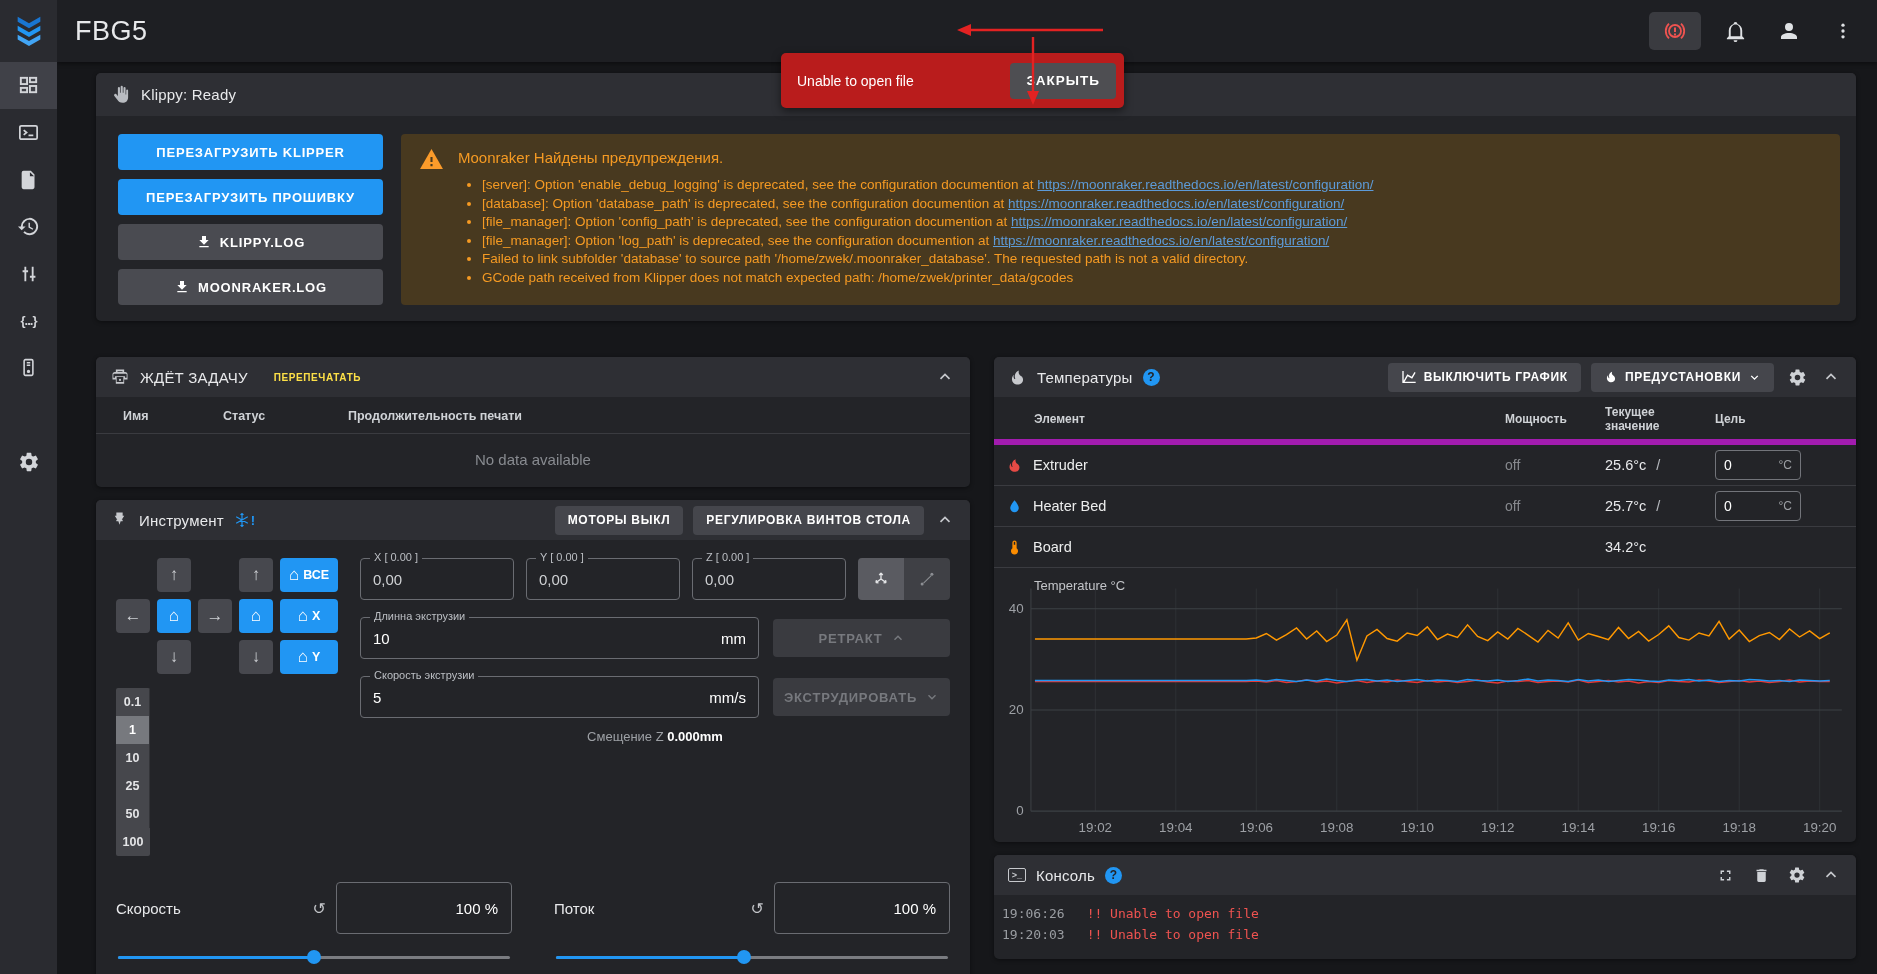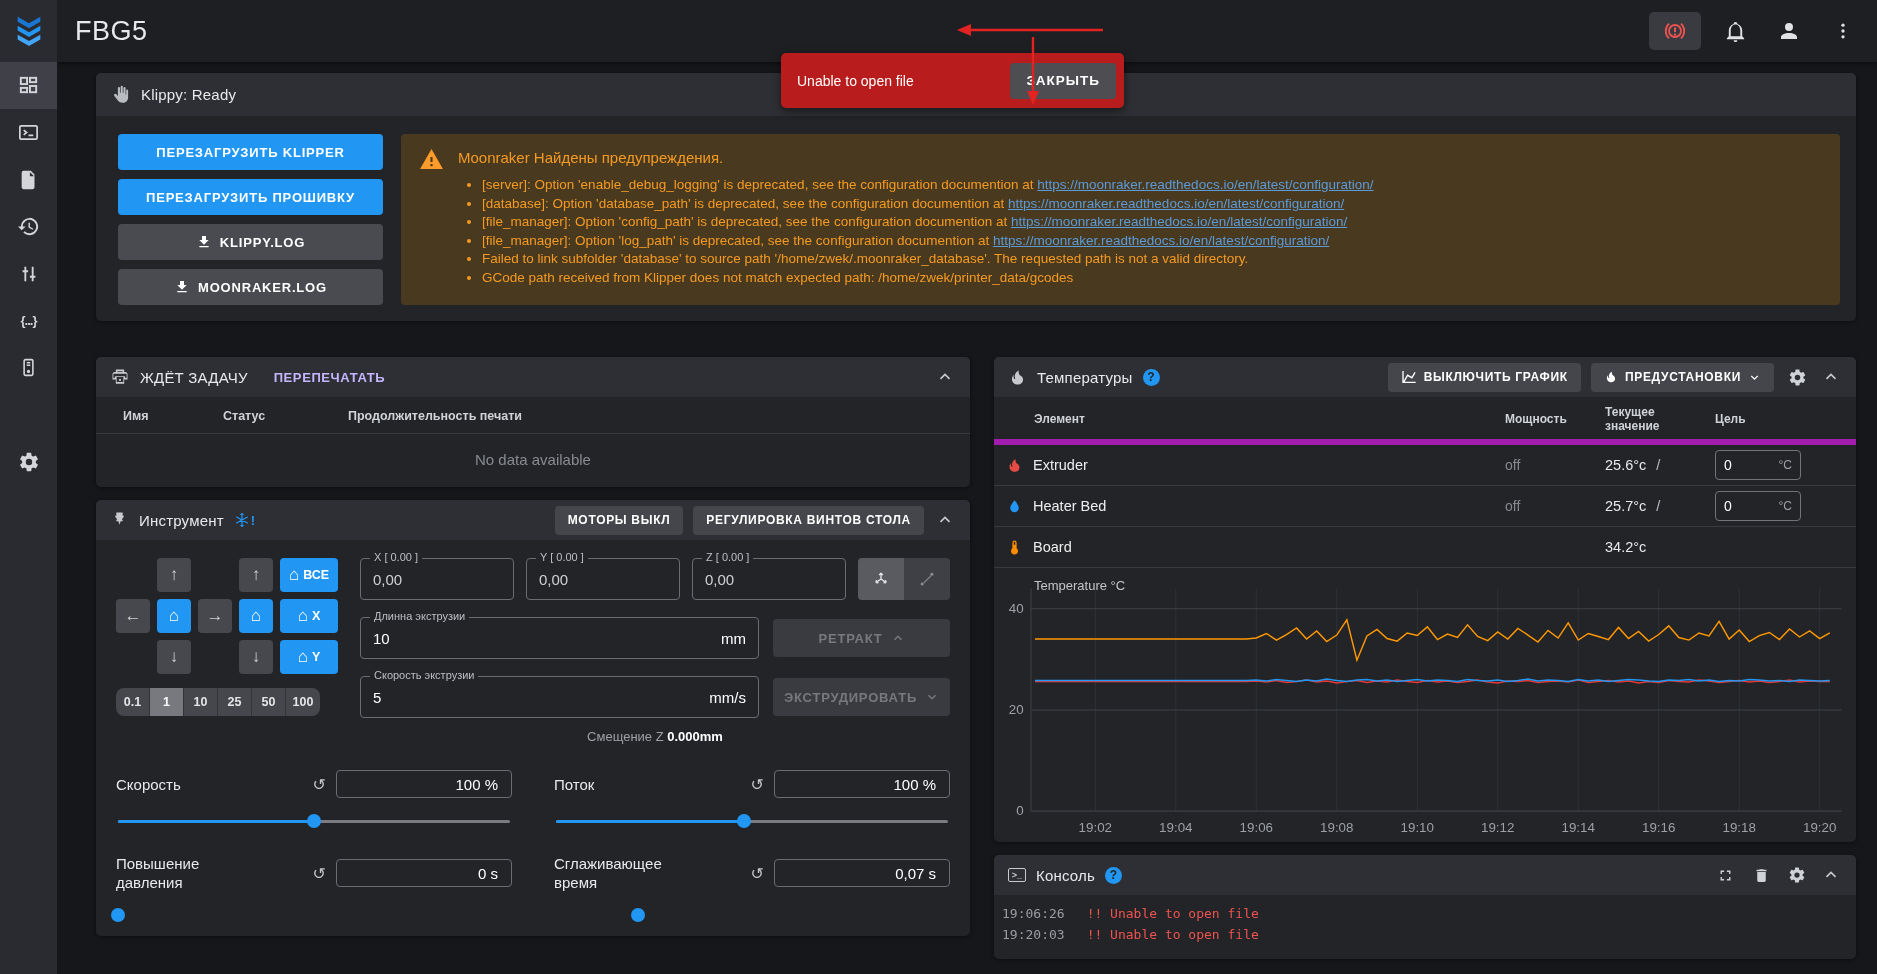--- a/index.html
+++ b/index.html
@@ -57,39 +57,39 @@
   .warn-title { font-size:15px; margin-top:2px; }
   .warn-list { margin:10px 0 0 24px; font-size:13.5px; line-height:18.5px; }
   .warn-list li { margin-bottom:0; }
   .wlink { color:#5d9bd8; text-decoration:underline; cursor:pointer; }
 
   
   .cols { display:grid; grid-template-columns:874px 1fr; gap:24px; align-items:start; }
   .colstack { display:flex; flex-direction:column; gap:13px; }
 
   
-  .jq-link { color:#c4b5fd; font-size:13px; font-weight:700; letter-spacing:.6px; margin-left:16px; cursor:pointer; }
+  .jq-link { color:#fde047; font-size:10px; font-weight:700; letter-spacing:.6px; margin-left:16px; cursor:pointer; }
   .jq-table-head { display:grid; grid-template-columns:100px 125px 1fr; padding:12px 16px 10px 27px;
                    font-size:12.5px; font-weight:700; color:#cfd2d6; border-bottom:1px solid #3a3b40; }
   .jq-empty { text-align:center; color:#888b90; font-size:15px; padding:17px 0 19px; }
 
   
   .tool-head-btns { margin-left:auto; display:flex; align-items:center; gap:10px; }
   .hbtn { background:#45464c; border:none; border-radius:4px; height:29px; padding:0 13px; color:#fff;
           font-family:inherit; font-size:12px; font-weight:700; letter-spacing:.7px; cursor:pointer; }
   .snow { color:#2196f3; display:flex; align-items:flex-end; gap:1px; font-weight:700; }
   .tool-body { padding:18px 20px 14px; }
   .tool-grid { display:flex; gap:22px; }
 
   .movepad { display:grid; grid-template-columns:34px 34px 34px 34px 58px; grid-template-rows:34px 34px 34px; gap:7px; }
   .mbtn { background:#47484e; border:none; border-radius:4px; color:#cfd1d5; font-size:17px; cursor:pointer;
           display:flex; align-items:center; justify-content:center; font-family:inherit; }
   .mbtn.blue { background:#2196f3; color:#fff; }
   .mbtn .hlabel { font-size:12.5px; font-weight:700; margin-left:4px; }
-  .steps { display:flex; margin-top:14px; border-radius:8px; overflow:hidden; width:fit-content; }
+  .steps { display:flex; margin-top:14px; border-radius:2px; overflow:hidden; width:fit-content;flex-direction:column; }
   .step { background:#46474c; color:#e4e5e7; font-size:12.5px; font-weight:700; padding:7px 0; width:34px;
           text-align:center; border:none; border-right:1px solid #333438; cursor:pointer; font-family:inherit; }
   .step:last-child { border-right:none; }
   .step.sel { background:#77797e; color:#fff; }
 
   .tool-right { flex:1; display:flex; flex-direction:column; gap:17px; }
   .posrow { display:flex; gap:12px; }
   .field { position:relative; border:1px solid #6a6c72; border-radius:4px; height:42px; display:flex;
            align-items:center; padding:0 12px; }
   .flabel { position:absolute; top:-8px; left:9px; background:#232428; padding:0 4px; font-size:11px; color:#bcbfc4; white-space:nowrap; }
@@ -112,21 +112,21 @@
           font-size:15px; cursor:pointer; display:flex; align-items:center; justify-content:center; }
   .zbtn.disabled { color:#6b6d72; cursor:default; }
   .zoffset { text-align:center; font-size:13px; color:#9da0a5; margin-top:-6px; }
   .zoffset b { color:#fff; }
 
   .sliders { display:grid; grid-template-columns:1fr 1fr; column-gap:42px; row-gap:26px; margin-top:26px; }
   .slblock { }
   .slhead { display:flex; align-items:center; gap:10px; }
   .sllabel { font-size:15px; color:#e8e9eb; width:120px; line-height:19px; }
   .slreset { color:#c3c5c9; cursor:pointer; margin-left:auto; }
-  .slbox { border:1px solid #6a6c72; border-radius:4px; width:176px; height:28px; display:flex;
+  .slbox { border:1px solid #6a6c72; border-radius:4px; width:176px; height:52px; display:flex;
            align-items:center; justify-content:flex-end; padding:0 13px; font-size:15px; color:#fff; }
   .slider { position:relative; height:14px; margin:16px 2px 0; cursor:pointer; }
   .sl-track { position:absolute; left:0; right:0; top:6px; height:3px; background:#7a7c81; border-radius:2px; }
   .sl-fill { position:absolute; left:0; top:6px; height:3px; background:#2196f3; border-radius:2px; }
   .sl-thumb { position:absolute; top:0; width:14px; height:14px; border-radius:50%; background:#2196f3; transform:translateX(-7px); }
 
   
   .q-badge { width:17px; height:17px; border-radius:50%; background:#2196f3; color:#232428; font-size:12px;
              font-weight:700; display:flex; align-items:center; justify-content:center; cursor:pointer; }
   .temp-table-head { display:grid; grid-template-columns:1fr 100px 110px 125px; padding:8px 16px 6px 40px;

